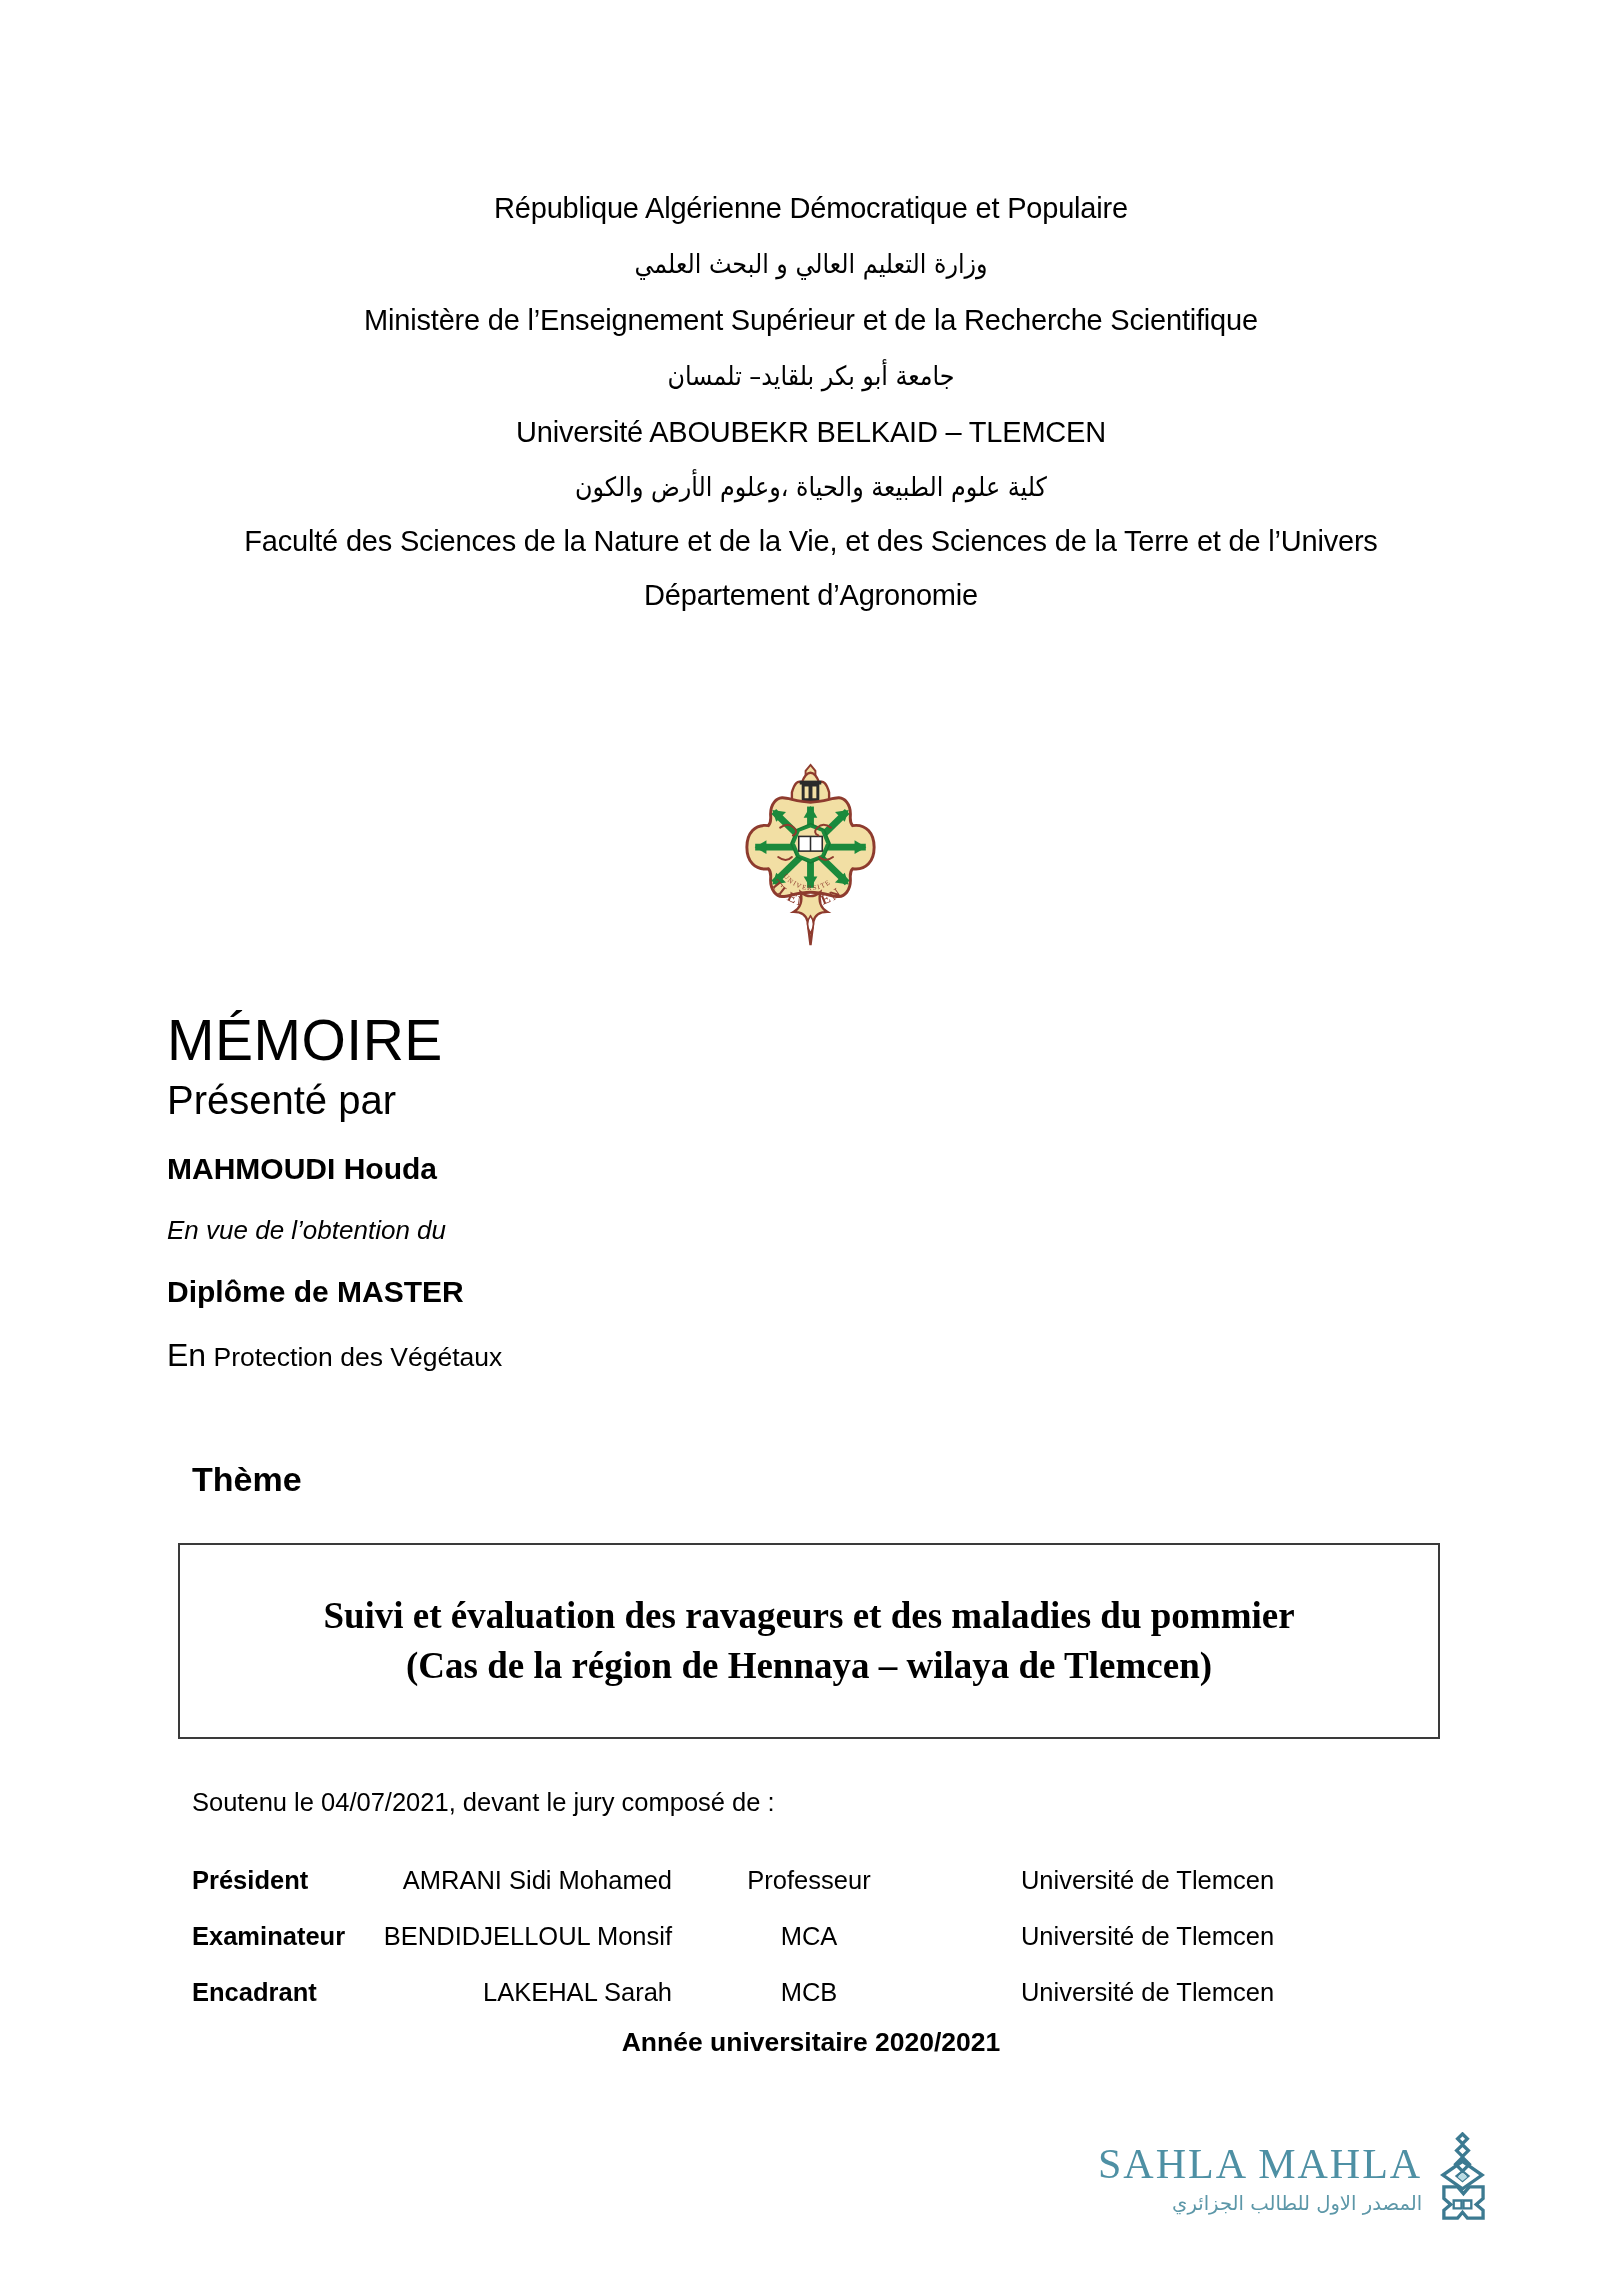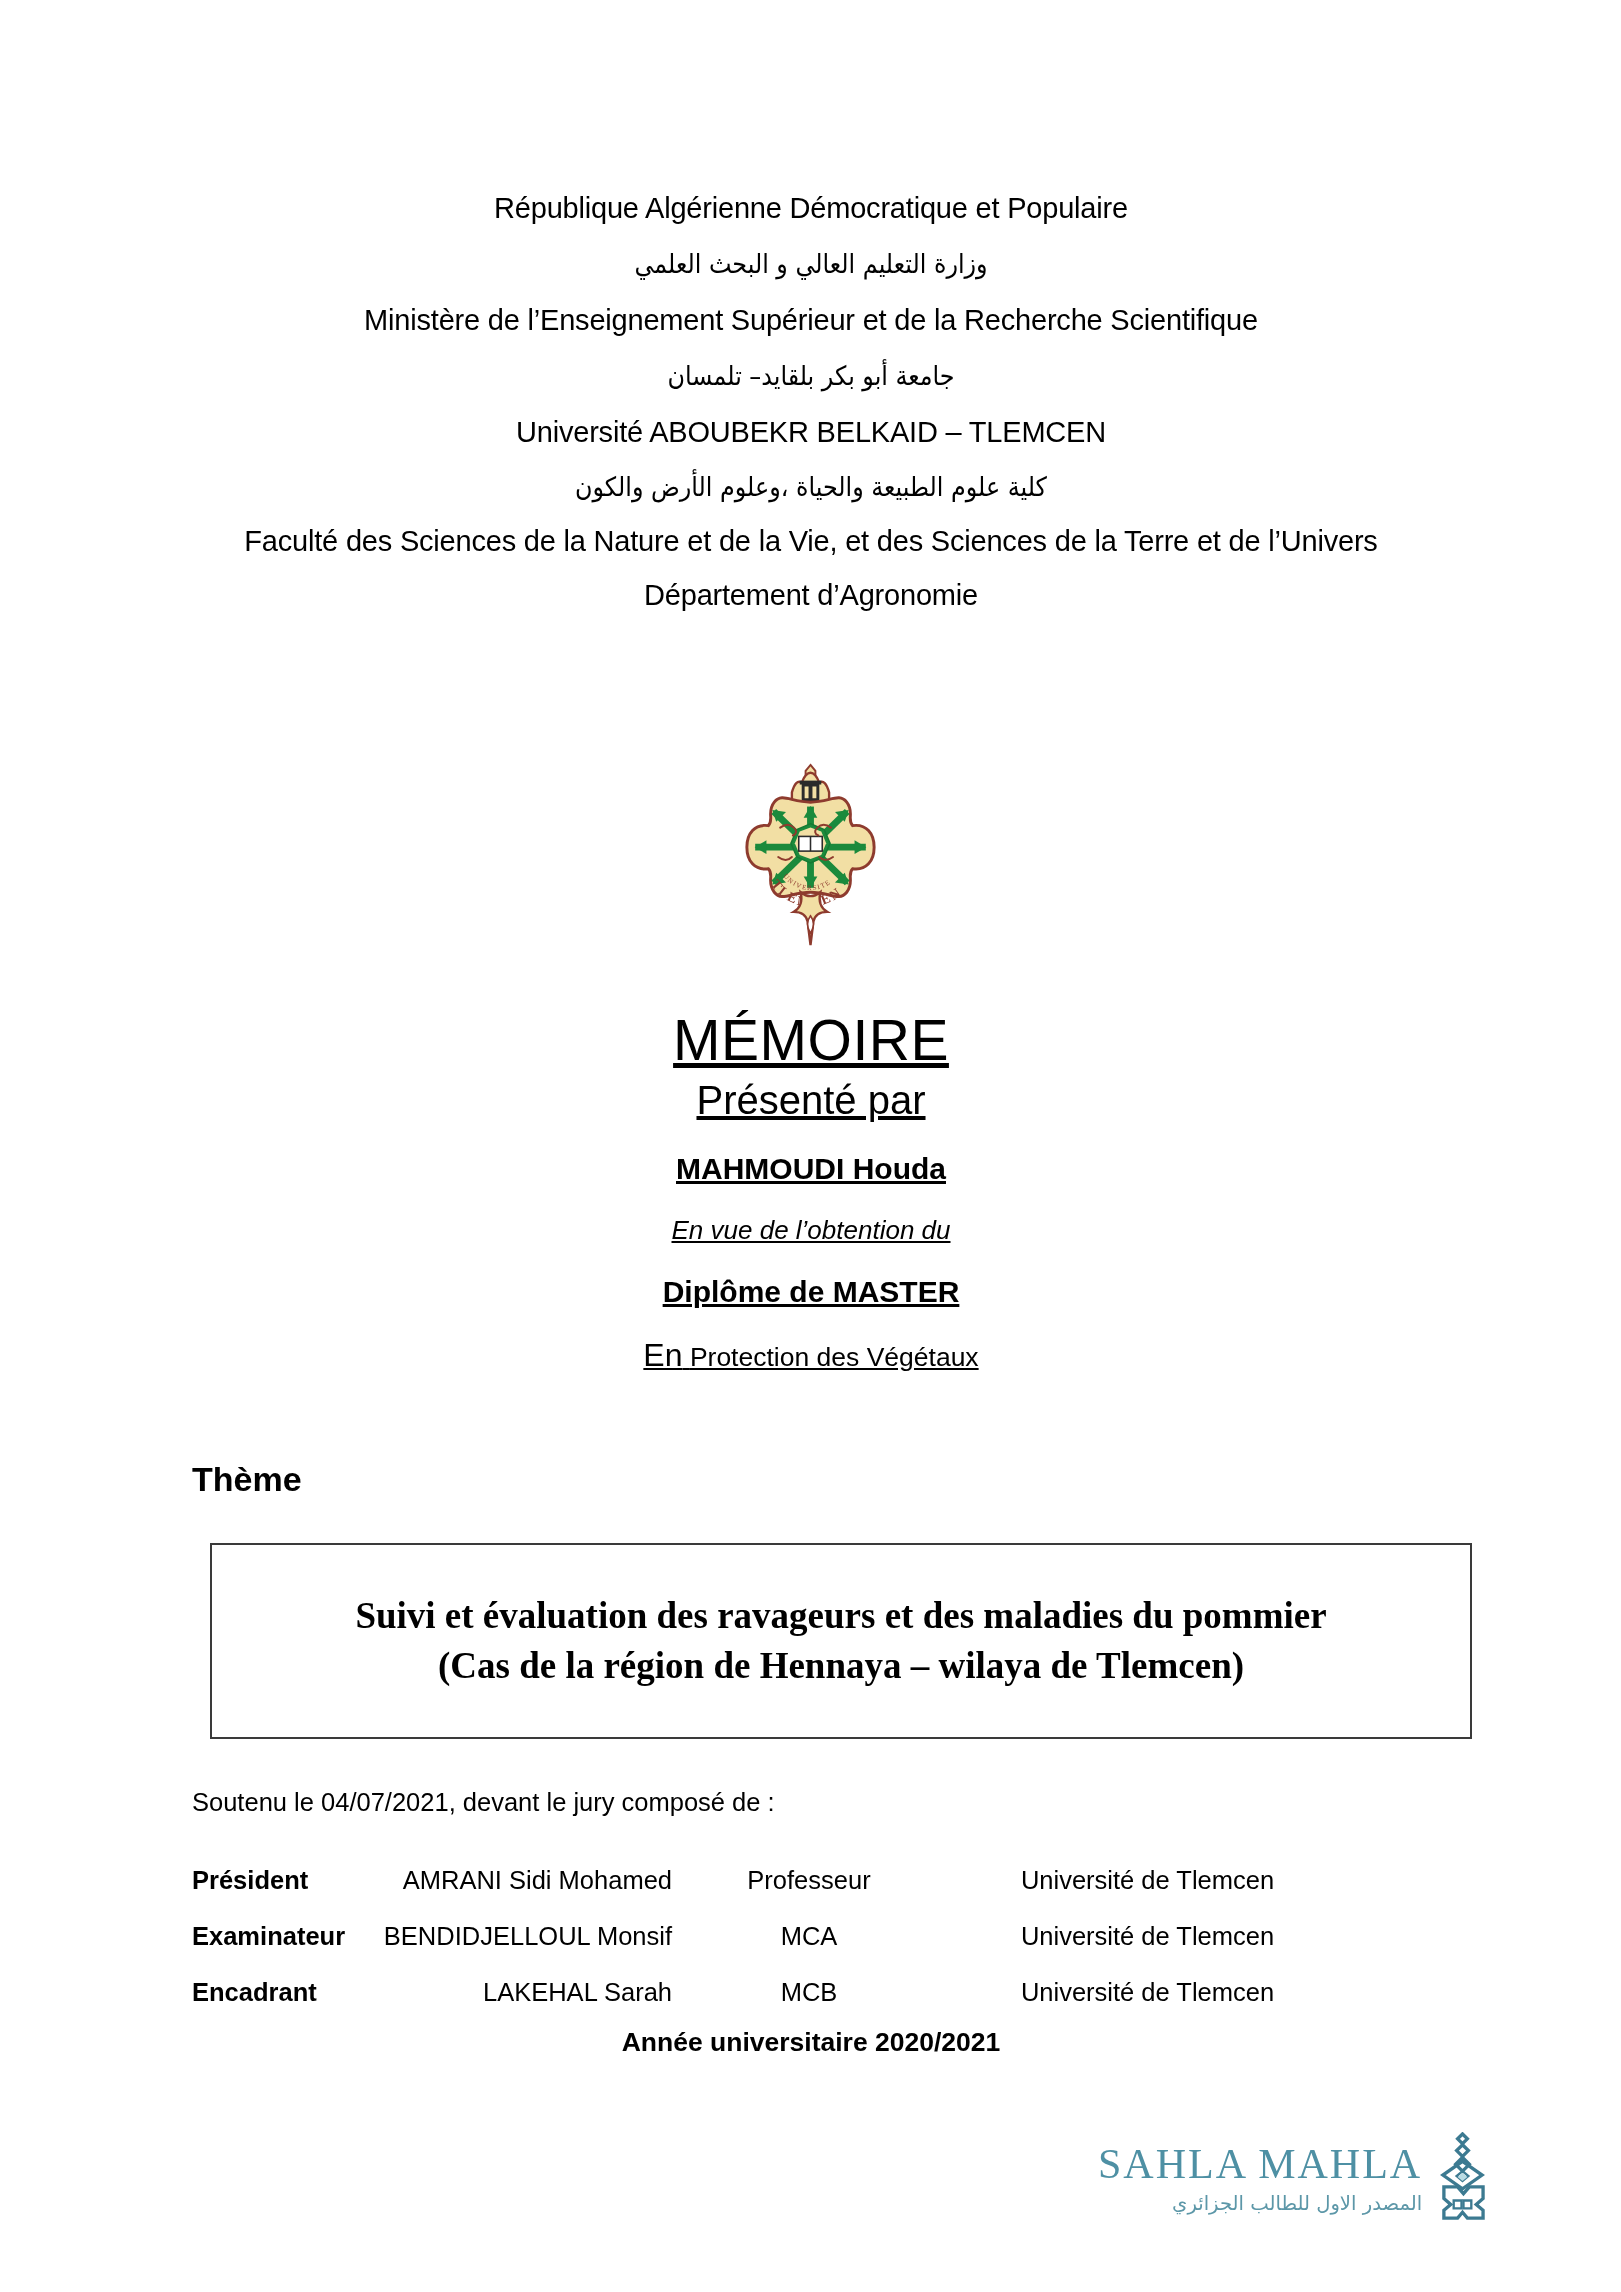--- a/index.html
+++ b/index.html
@@ -62,22 +62,20 @@
     width: 147px;
     height: 186px;
   }
 
   
   .memoire-block {
     position: absolute;
     left: 167px;
     top: 1010px;
     width: 1288px;
-    text-align: center;
-    text-decoration: underline;
   }
   .t-memoire {
     font-family: "Liberation Sans", sans-serif;
     font-size: 57px;
     font-stretch: condensed;
     letter-spacing: 0.5px;
     line-height: 1.08;
   }
   .t-presente {
     font-family: "Liberation Sans", sans-serif;
@@ -125,21 +123,20 @@
     left: 178px;
     top: 1543px;
     width: 1262px;
     height: 196px;
     border: 2px solid #3a3a3a;
     box-sizing: border-box;
     display: flex;
     flex-direction: column;
     align-items: center;
     justify-content: center;
-    margin-left: 32px;
   }
   .theme-title-line {
     font-family: "Liberation Serif", serif;
     font-weight: bold;
     font-size: 37px;
     line-height: 1.36;
     text-align: center;
     color: #000;
   }
 

